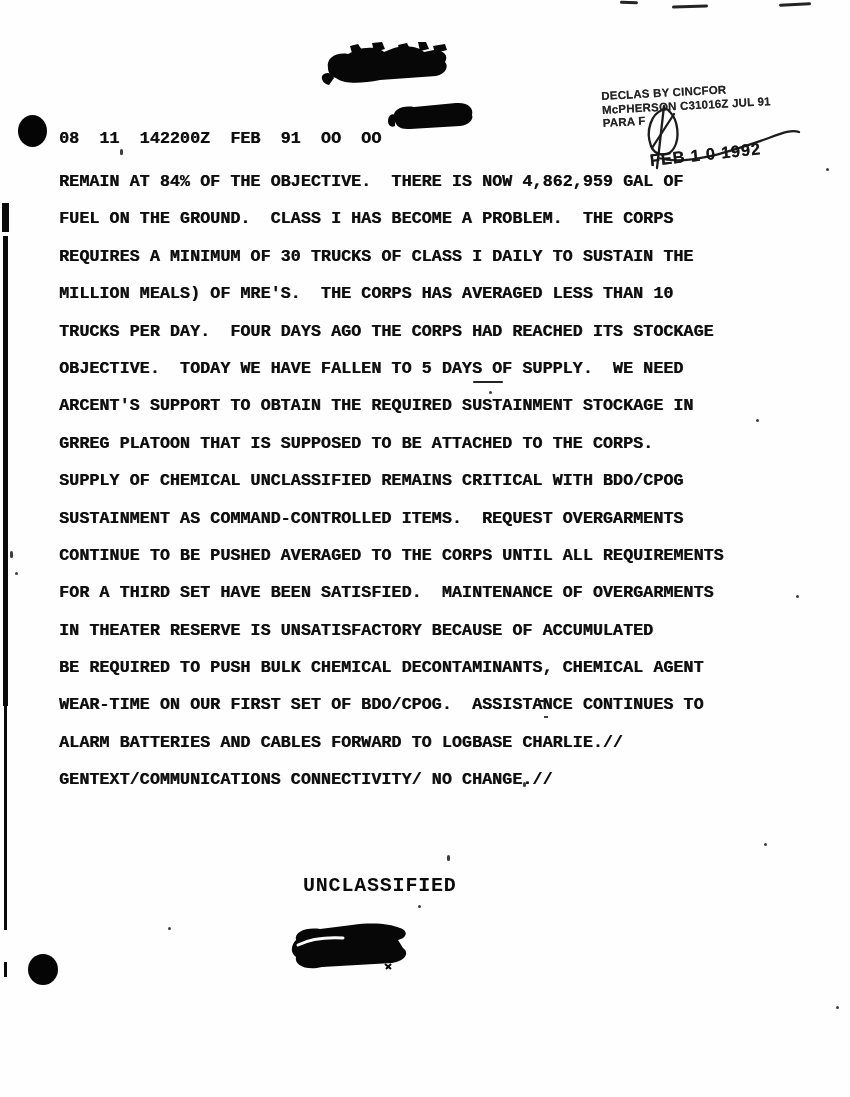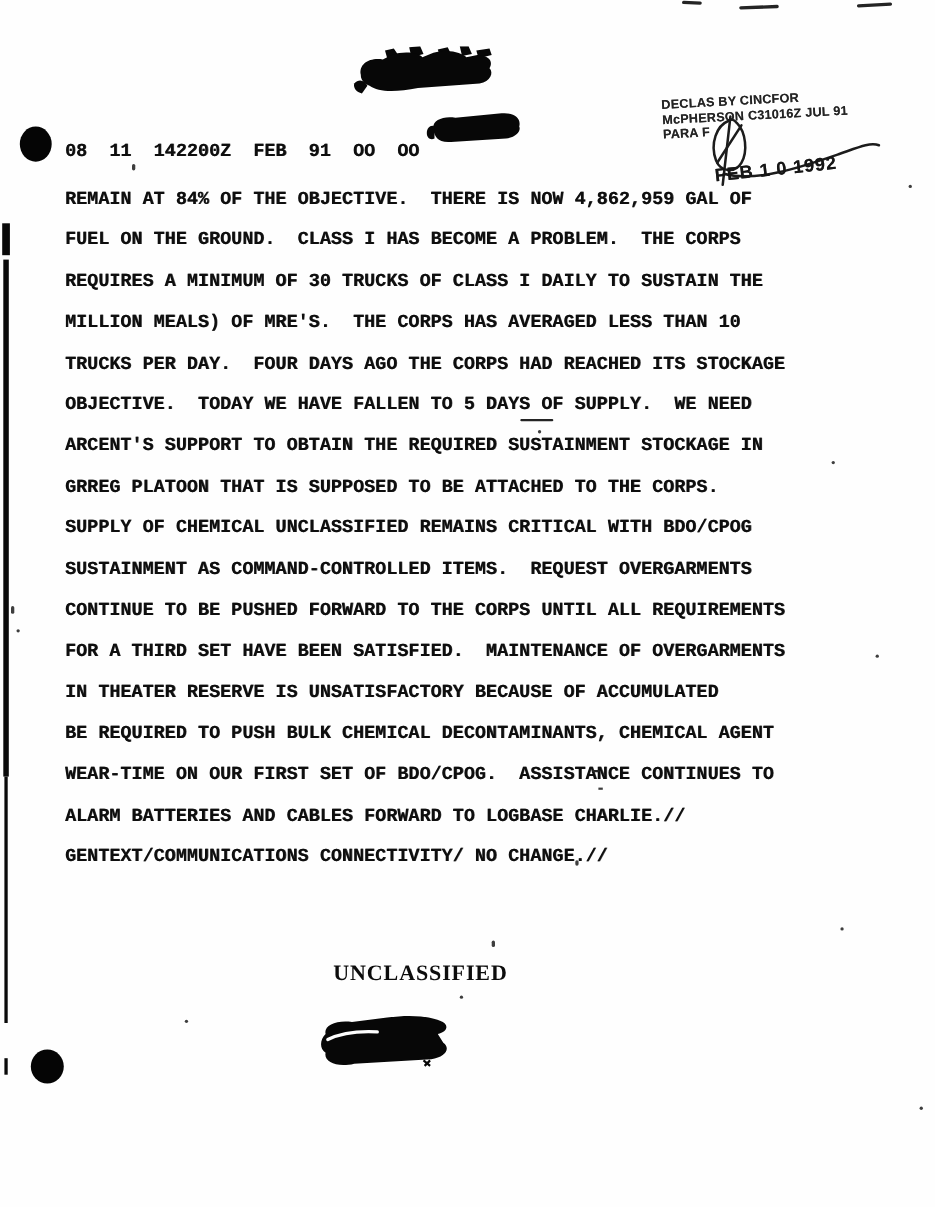--- a/index.html
+++ b/index.html
@@ -25,21 +25,21 @@
   
   .stamp-declas { position:absolute; left:601px; top:90px; transform:rotate(-3deg); transform-origin:0 0;
                   font-size:11.5px; line-height:13.5px; font-weight:700; color:#242424; letter-spacing:.2px;
                   text-shadow:0 0 .6px rgba(30,30,30,.7); }
   .stamp-date { position:absolute; left:649px; top:151px; transform:rotate(-6deg); transform-origin:0 0;
                 font-size:16.5px; font-weight:700; color:#161616; letter-spacing:.8px;
                 text-shadow:0 0 .5px rgba(20,20,20,.8); }
 
   
   .footer-class { position:absolute; left:303px; top:874px; width:150px; text-align:center;
-                  font-family:Liberation Serif, serif; font-size:20px; font-weight:700;
+                  font-family:Liberation Mono, monospace; font-size:20px; font-weight:700;
                   letter-spacing:.8px; color:#0c0c0c; }
 
   
   .sp { position:absolute; background:#1c1c1c; border-radius:50%; width:3px; height:3px; opacity:.85; }
   .dash { position:absolute; background:#242424; height:3px; border-radius:2px; }
   svg.abs { position:absolute; }
 </style>
 </head>
 <body>
 
@@ -95,21 +95,21 @@
       <div class="bline">REMAIN AT 84% OF THE OBJECTIVE.  THERE IS NOW 4,862,959 GAL OF</div>
       <div class="bline">FUEL ON THE GROUND.  CLASS I HAS BECOME A PROBLEM.  THE CORPS</div>
       <div class="bline">REQUIRES A MINIMUM OF 30 TRUCKS OF CLASS I DAILY TO SUSTAIN THE</div>
       <div class="bline">MILLION MEALS) OF MRE'S.  THE CORPS HAS AVERAGED LESS THAN 10</div>
       <div class="bline">TRUCKS PER DAY.  FOUR DAYS AGO THE CORPS HAD REACHED ITS STOCKAGE</div>
       <div class="bline">OBJECTIVE.  TODAY WE HAVE FALLEN TO 5 DAYS OF SUPPLY.  WE NEED</div>
       <div class="bline">ARCENT'S SUPPORT TO OBTAIN THE REQUIRED SUSTAINMENT STOCKAGE IN</div>
       <div class="bline">GRREG PLATOON THAT IS SUPPOSED TO BE ATTACHED TO THE CORPS.</div>
       <div class="bline">SUPPLY OF CHEMICAL UNCLASSIFIED REMAINS CRITICAL WITH BDO/CPOG</div>
       <div class="bline">SUSTAINMENT AS COMMAND-CONTROLLED ITEMS.  REQUEST OVERGARMENTS</div>
-      <div class="bline">CONTINUE TO BE PUSHED FORWARD TO THE CORPS UNTIL ALL REQUIREMENTS</div>
+      <div class="bline">CONTINUE TO BE PUSHED AVERAGED TO THE CORPS UNTIL ALL REQUIREMENTS</div>
       <div class="bline">FOR A THIRD SET HAVE BEEN SATISFIED.  MAINTENANCE OF OVERGARMENTS</div>
       <div class="bline">IN THEATER RESERVE IS UNSATISFACTORY BECAUSE OF ACCUMULATED</div>
       <div class="bline">BE REQUIRED TO PUSH BULK CHEMICAL DECONTAMINANTS, CHEMICAL AGENT</div>
       <div class="bline">WEAR-TIME ON OUR FIRST SET OF BDO/CPOG.  ASSISTANCE CONTINUES TO</div>
       <div class="bline">ALARM BATTERIES AND CABLES FORWARD TO LOGBASE CHARLIE.//</div>
       <div class="bline">GENTEXT/COMMUNICATIONS CONNECTIVITY/ NO CHANGE.//</div>
     </div>
 
   <div class="dash" style="left:473px; top:381px; width:30px; height:2px;"></div>
   <div class="sp" style="left:489px; top:391px;"></div>

